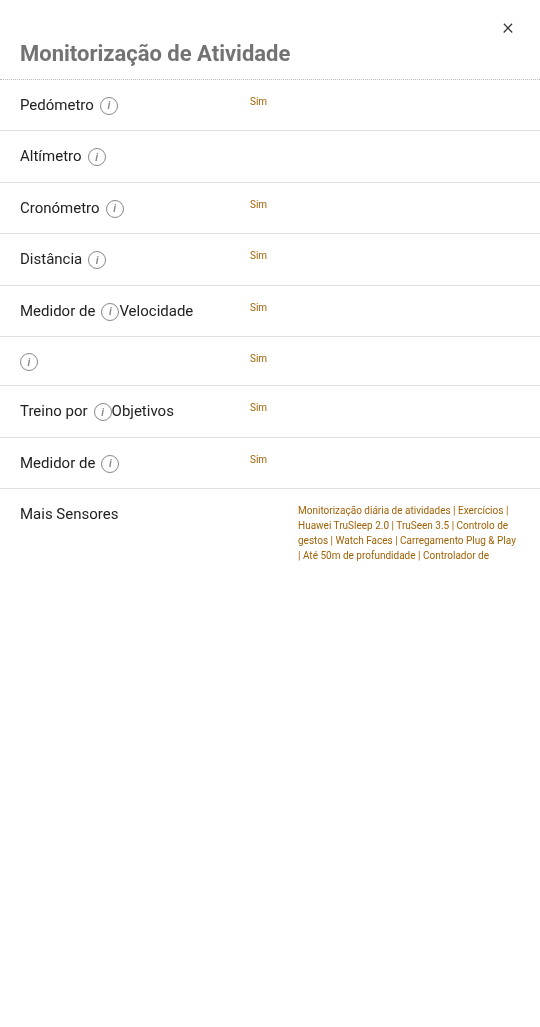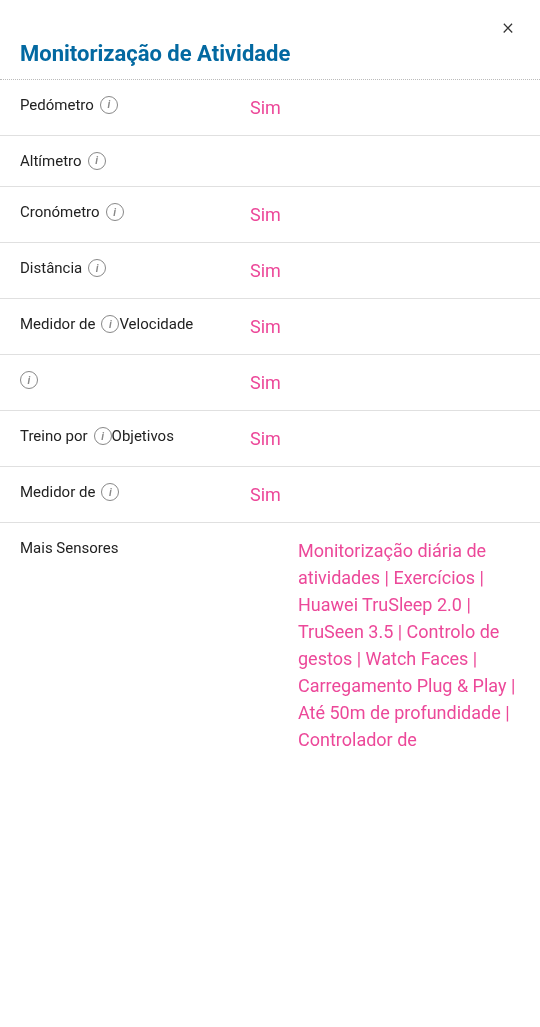--- a/index.html
+++ b/index.html
@@ -30,21 +30,21 @@
       font-size: 22px;
       color: #333;
       font-weight: 300;
       z-index: 10;
     }
 
     .page-title {
       font-size: 22px;
       font-weight: 700;
       padding: 40px 20px 0 20px;
-      color: #0369a1;
+      color: #737373;
       line-height: 1.3;
     }
 
     .divider-dotted {
       border: none;
       border-top: 1.5px dotted #bbb;
       margin: 10px 0 0 0;
     }
 
     .table-body {
@@ -92,32 +92,33 @@
       font-style: italic;
       font-weight: 600;
       flex-shrink: 0;
       margin-top: 2px;
       cursor: pointer;
       line-height: 1;
     }
 
     .row-value {
       flex: 1;
-      font-size: 18px;
-      color: #ec4899;
+      font-size: 10px;
+      color: #a16207;
       line-height: 1.5;
       padding-left: 10px;
     }
 
     .label-multiline {
       display: flex;
     }
 
     .label-row-with-icon {
       display: flex;
+      align-items: center;
     }
 
     .label-row-with-icon .row-label-text {
       margin-right: 6px;
     }
   </style>
 </head>
 <body>
 
 <div class="close-btn">

